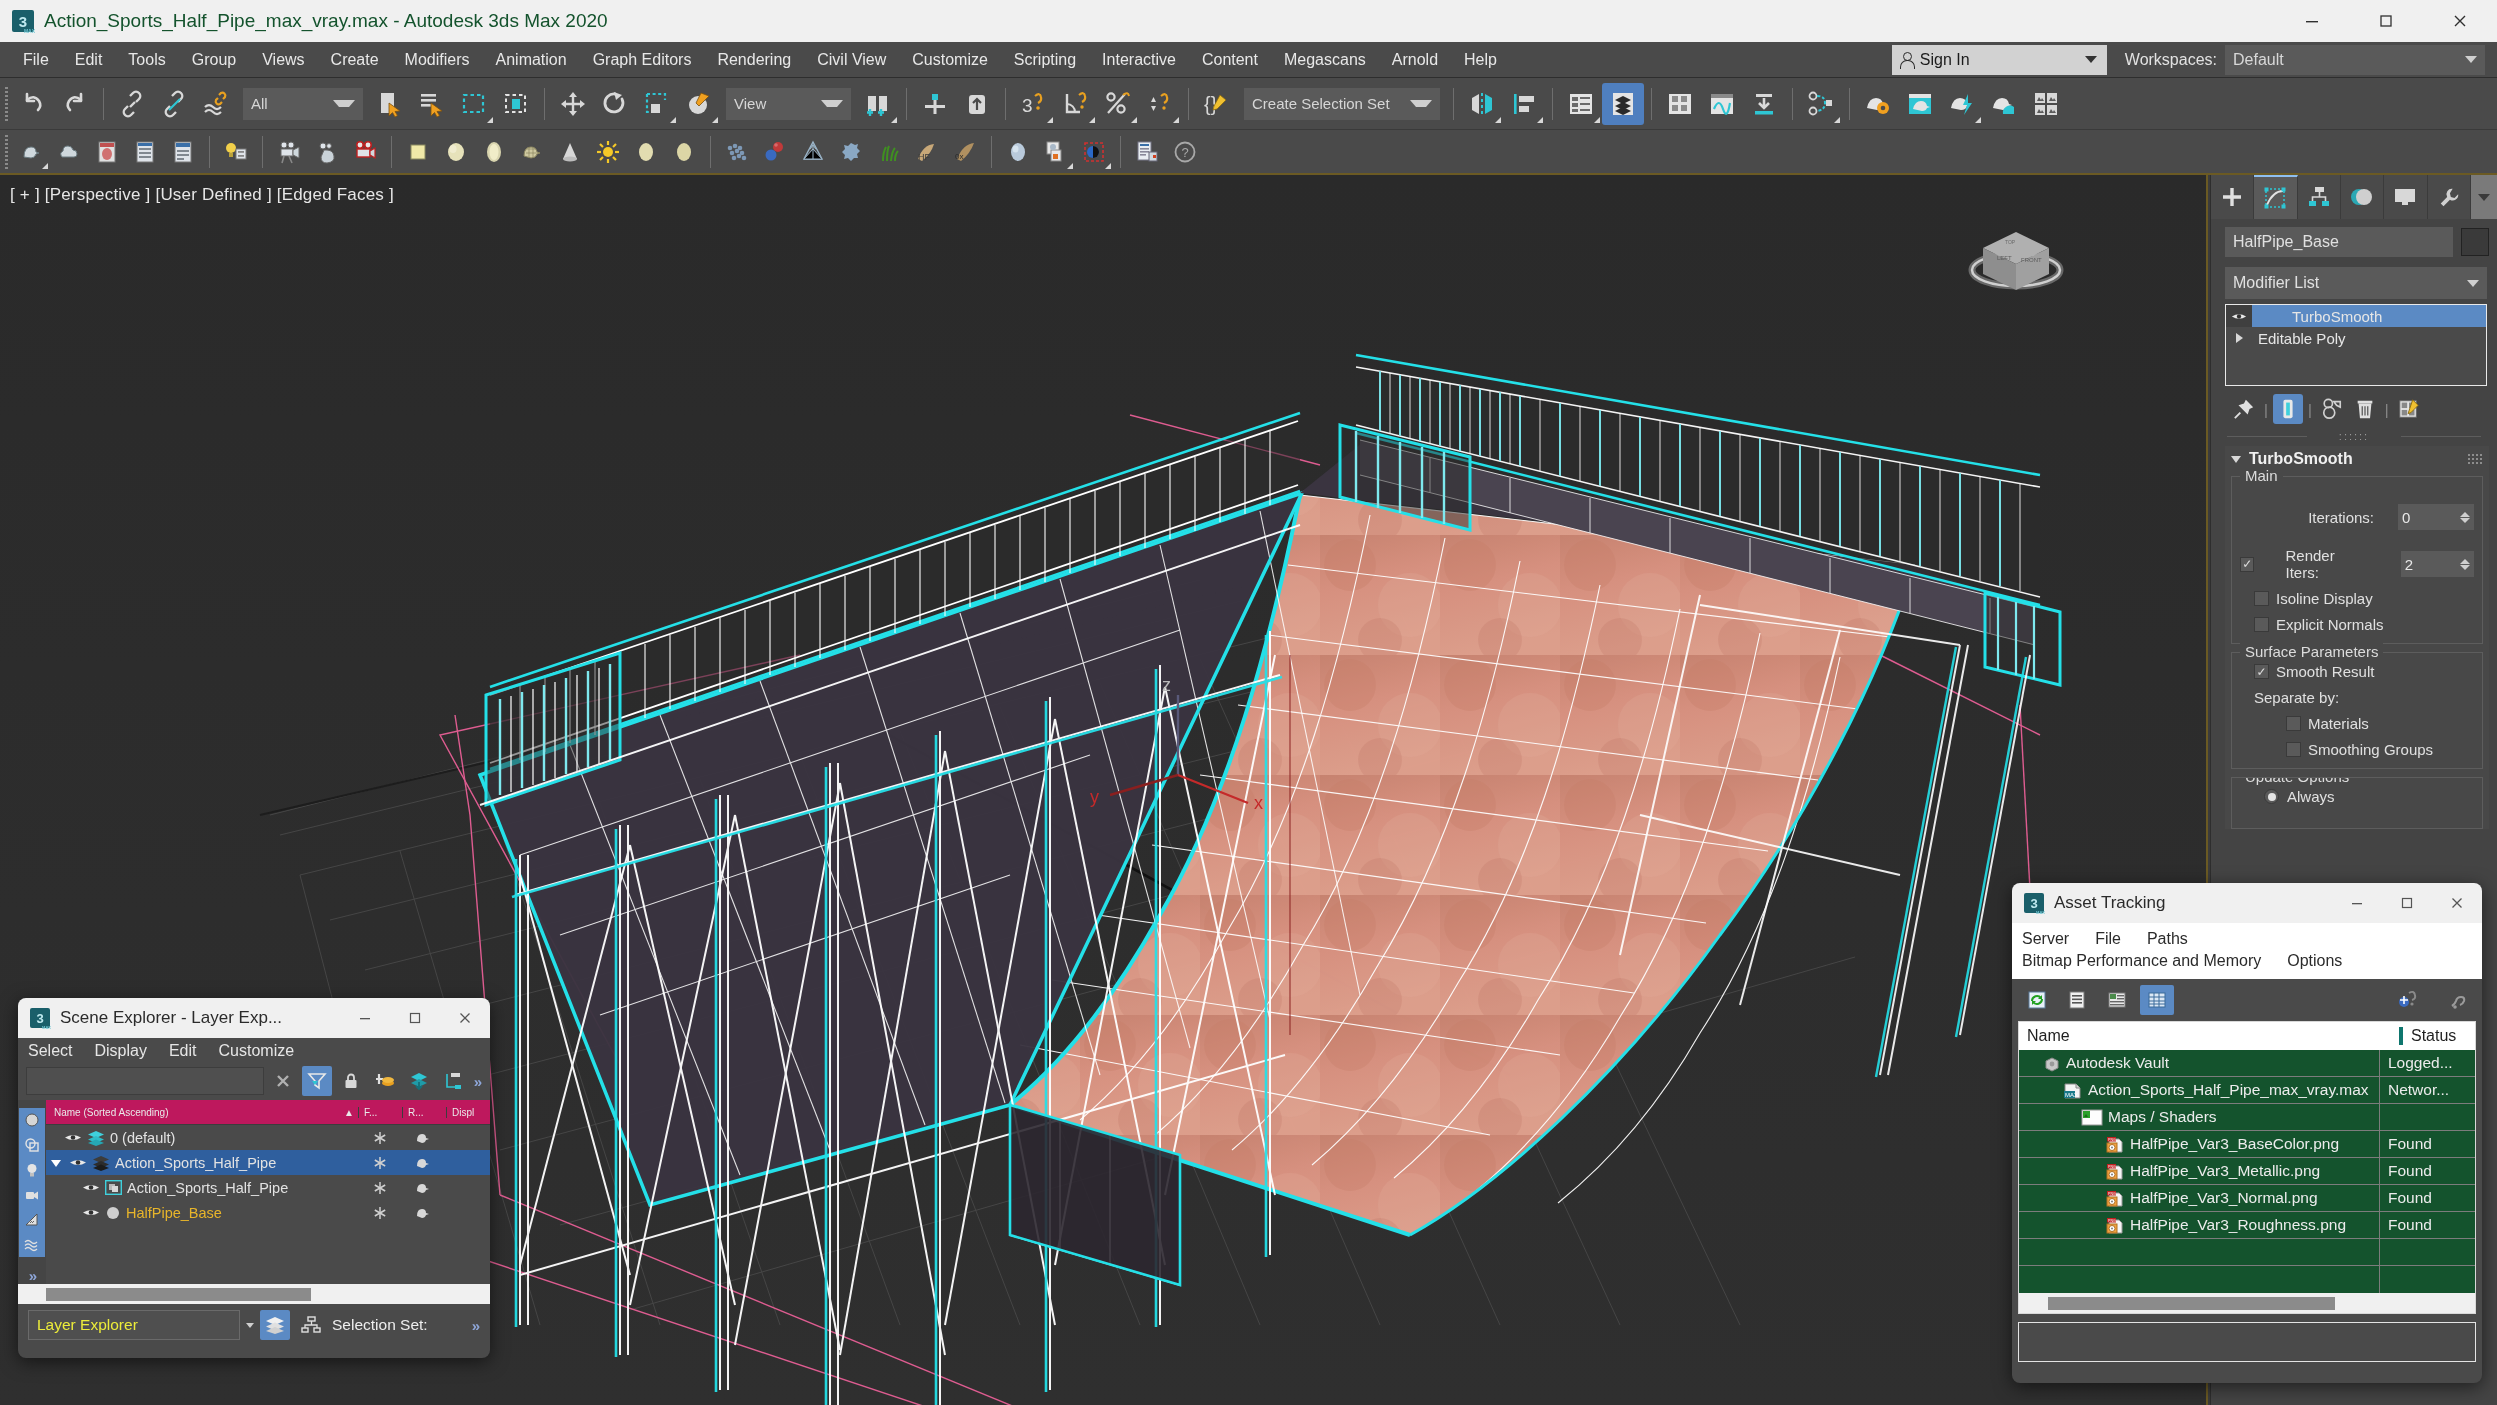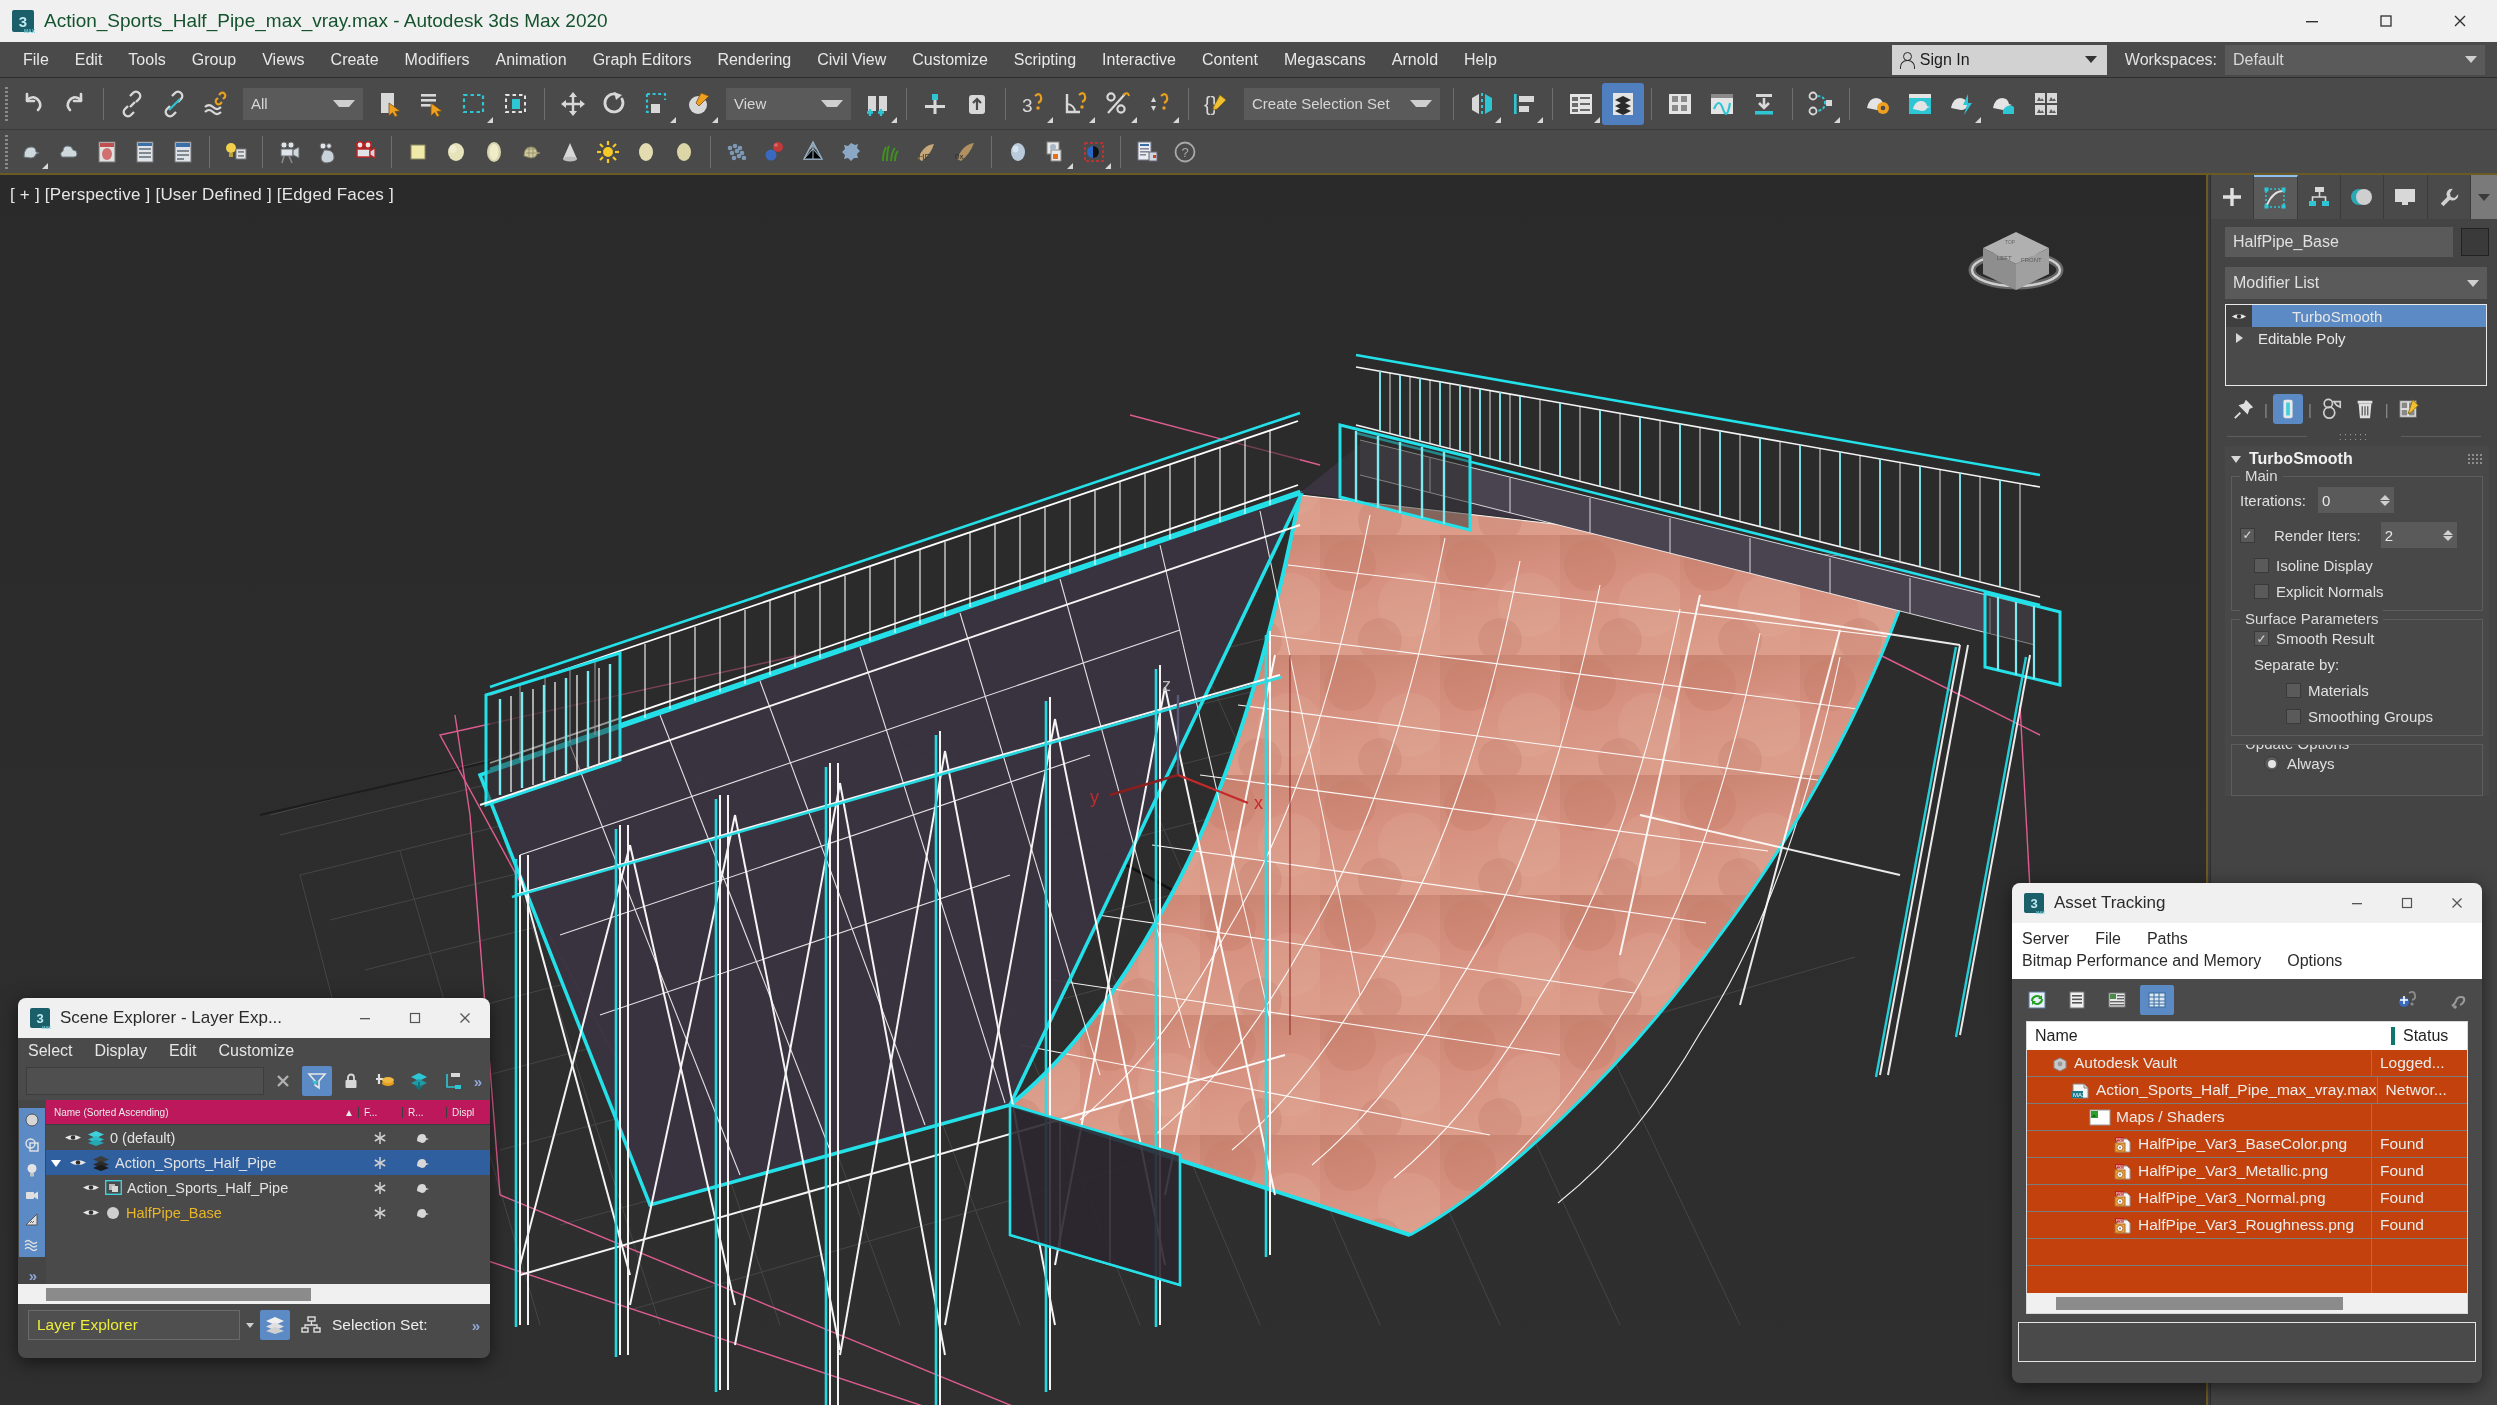--- a/index.html
+++ b/index.html
@@ -134,21 +134,21 @@
   .rollout-head { display:flex; align-items:center; gap:8px; color:#f0f0f0; font-size:16px; font-weight:bold; padding:4px 6px 4px 6px;}
   .tri { width:0;height:0;border-left:5px solid transparent;border-right:5px solid transparent;border-top:7px solid #d8d8d8;}
   .tri.right{border-top:5px solid transparent;border-bottom:5px solid transparent;border-left:7px solid #d8d8d8;border-right:none;}
   .grip-dots{ margin-left:auto; width:16px;height:12px;
     background-image:radial-gradient(#8d8d8d 40%, transparent 41%);
     background-size:4px 4px; }
   .group { border:1px solid #5d5d5d; margin:4px 6px 8px; padding:10px 8px 8px; position:relative; }
   .group > .gtitle { position:absolute; top:-10px; left:8px; background:#484848; padding:0 5px;
     color:#dcdcdc; font-size:15px; }
   .row { display:flex; align-items:center; margin-bottom:9px; font-size:15px; color:#e0e0e0;}
-  .row.right { gap:12px; }
+  .row.right { justify-content:flex-end; gap:24px;margin-top:17px; }
   .spin { background:#5a5a5a; width:76px; height:26px; display:flex; align-items:center;
     padding:0 4px; color:#e8e8e8; font-size:15px; }
   .spin .arrows{ margin-left:auto; display:flex; flex-direction:column; gap:1px;}
   .ar-u{width:0;height:0;border-left:5px solid transparent;border-right:5px solid transparent;border-bottom:5px solid #cfcfcf;}
   .ar-d{width:0;height:0;border-left:5px solid transparent;border-right:5px solid transparent;border-top:5px solid #cfcfcf;}
   .cb { width:15px;height:15px;background:#5a5a5a;border:1px solid #3a3a3a;margin-right:7px;
     display:inline-flex;align-items:center;justify-content:center;color:#ddd;font-size:12px;}
   .radio { width:15px;height:15px;border-radius:50%;background:#5a5a5a;border:1px solid #3a3a3a;
     margin-right:8px; display:inline-flex;align-items:center;justify-content:center;}
   .radio.on::after{ content:"";width:8px;height:8px;border-radius:50%;background:#e4e4e4;}
@@ -193,21 +193,21 @@
   .se-footer .lbl{ color:#eee; font-size:15.5px; }
 
   
   #asset-tracking { left:2012px; top:883px; width:470px; height:500px; }
   .at-menu { background:#fff; padding:5px 10px 7px; }
   .at-menu .ln{ display:flex; gap:26px; padding:2px 0;}
   .at-menu span{ color:#2b2b2b; font-size:16px; }
   .at-tools { display:flex; align-items:center; padding:6px 8px; gap:6px; background:#4a4a4a;}
   .at-tb { width:34px;height:30px;display:flex;align-items:center;justify-content:center;border-radius:2px;}
   .at-tb.on{ background:#5b8ac4; }
-  .at-grid { margin:0 14px; border:1px solid #d8d8d8; background:#c2410c; }
+  .at-grid { margin:0 6px; border:1px solid #d8d8d8; background:#14532d; }
   .at-head { display:flex; background:#fff; height:28px; align-items:center; font-size:16px; color:#1f1f1f;}
   .at-head .c1{ flex:1; padding-left:8px;} .at-head .c2{ width:76px; border-left:4px solid #0f766e; padding-left:8px;}
   .at-row { display:flex; height:27px; align-items:center; font-size:15.5px; color:#ececec;
     border-bottom:1px solid #7c7c7c; }
   .at-row .c1{ flex:1; display:flex; align-items:flex-end; gap:5px; }
   .at-row .c2{ width:96px; border-left:1px solid #7c7c7c; padding-left:8px; height:27px; display:flex; align-items:center;}
   .at-scroll { background:#f0f0f0; height:20px; display:flex; align-items:center; padding:0 2px;}
   .at-status { margin:8px 6px 6px; height:40px; border:1px solid #e4e4e4; background:#4a4a4a; }
 </style>
 </head>

